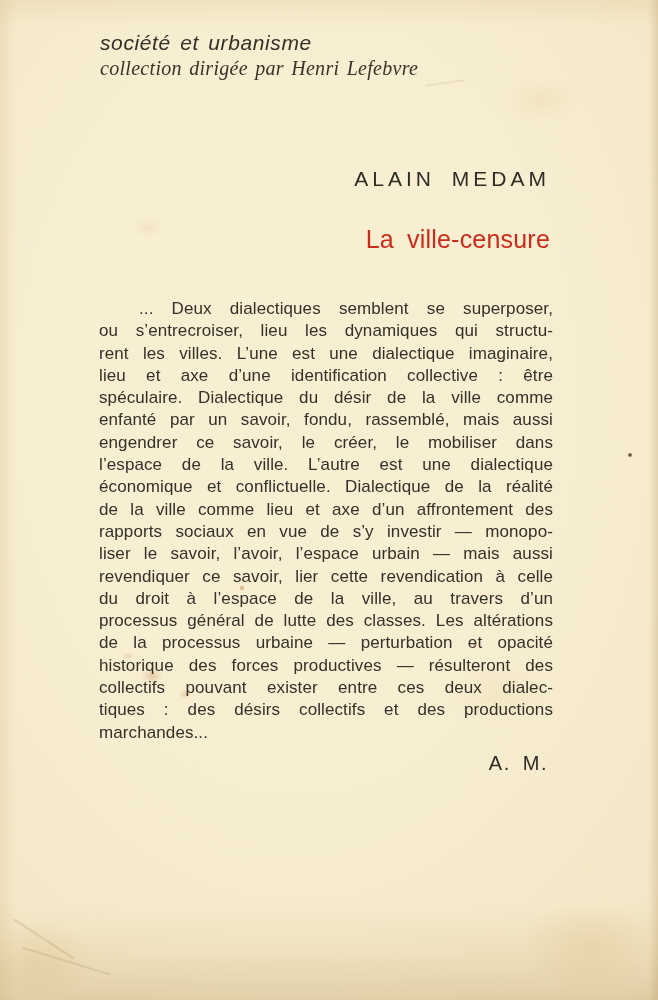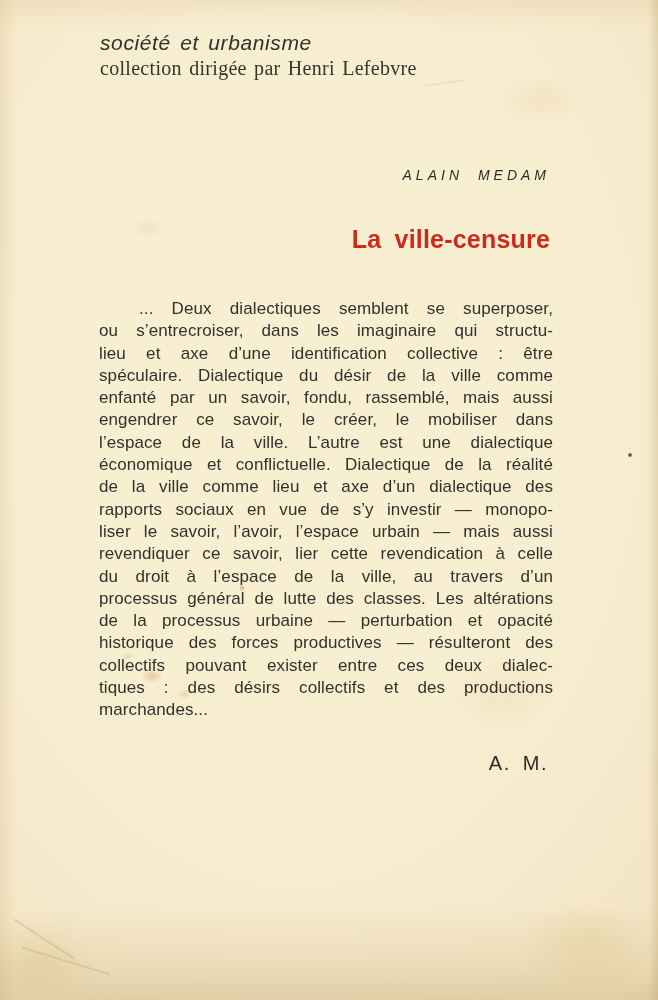--- a/index.html
+++ b/index.html
@@ -46,36 +46,36 @@
   }
   .series-title {
     font-family: "Liberation Sans", sans-serif;
     font-style: italic;
     font-size: 21px; line-height: 26px;
     letter-spacing: 0.6px; word-spacing: 3px;
     color: #33302a;
   }
   .series-subtitle {
     font-family: "Liberation Serif", serif;
+    font-style: italic;
     font-size: 20px; line-height: 25px;
     letter-spacing: 0.3px; word-spacing: 2px;
     color: #373329;
   }
   .author {
     position: absolute; right: 108px; top: 167px;
-    font-size: 14px; font-weight: normal;
+    font-size: 21px; font-weight: normal;
     letter-spacing: 4px; word-spacing: 7px;
     color: #2f2c26;
     white-space: nowrap;
-    font-style: italic;
   }
   .title {
     position: absolute; right: 108px; top: 225px;
     margin: 0;
-    font-size: 25px; font-weight: bold;
+    font-size: 25px; font-weight: normal;
     letter-spacing: 0.2px; word-spacing: 6px;
     color: var(--accent-red);
     white-space: nowrap;
   }
   .body-text {
     position: absolute; left: 98px; top: 297px; width: 456px;
   }
   .pline {
     margin: 1px;
     font-size: 17px;
@@ -110,28 +110,29 @@
     <div class="series-title">société et urbanisme</div>
     <div class="series-subtitle">collection dirigée par Henri Lefebvre</div>
   </header>
 
   <div class="author">ALAIN MEDAM</div>
 
   <h1 class="title">La ville-censure</h1>
 
   <div class="body-text">
       <p class="pline">... Deux dialectiques semblent se superposer,</p>
-      <p class="pline">ou s’entrecroiser, dans les imaginaire qui structu-</p>
+      <p class="pline">ou s’entrecroiser, lieu les dynamiques qui structu-</p>
+      <p class="pline">rent les villes. L’une est une dialectique imaginaire,</p>
       <p class="pline">lieu et axe d’une identification collective : être</p>
       <p class="pline">spéculaire. Dialectique du désir de la ville comme</p>
       <p class="pline">enfanté par un savoir, fondu, rassemblé, mais aussi</p>
       <p class="pline">engendrer ce savoir, le créer, le mobiliser dans</p>
       <p class="pline">l’espace de la ville. L’autre est une dialectique</p>
       <p class="pline">économique et conflictuelle. Dialectique de la réalité</p>
-      <p class="pline">de la ville comme lieu et axe d’un dialectique des</p>
+      <p class="pline">de la ville comme lieu et axe d’un affrontement des</p>
       <p class="pline">rapports sociaux en vue de s’y investir — monopo-</p>
       <p class="pline">liser le savoir, l’avoir, l’espace urbain — mais aussi</p>
       <p class="pline">revendiquer ce savoir, lier cette revendication à celle</p>
       <p class="pline">du droit à l’espace de la ville, au travers d’un</p>
       <p class="pline">processus général de lutte des classes. Les altérations</p>
       <p class="pline">de la processus urbaine — perturbation et opacité</p>
       <p class="pline">historique des forces productives — résulteront des</p>
       <p class="pline">collectifs pouvant exister entre ces deux dialec-</p>
       <p class="pline">tiques : des désirs collectifs et des productions</p>
       <p class="pline">marchandes...</p>

